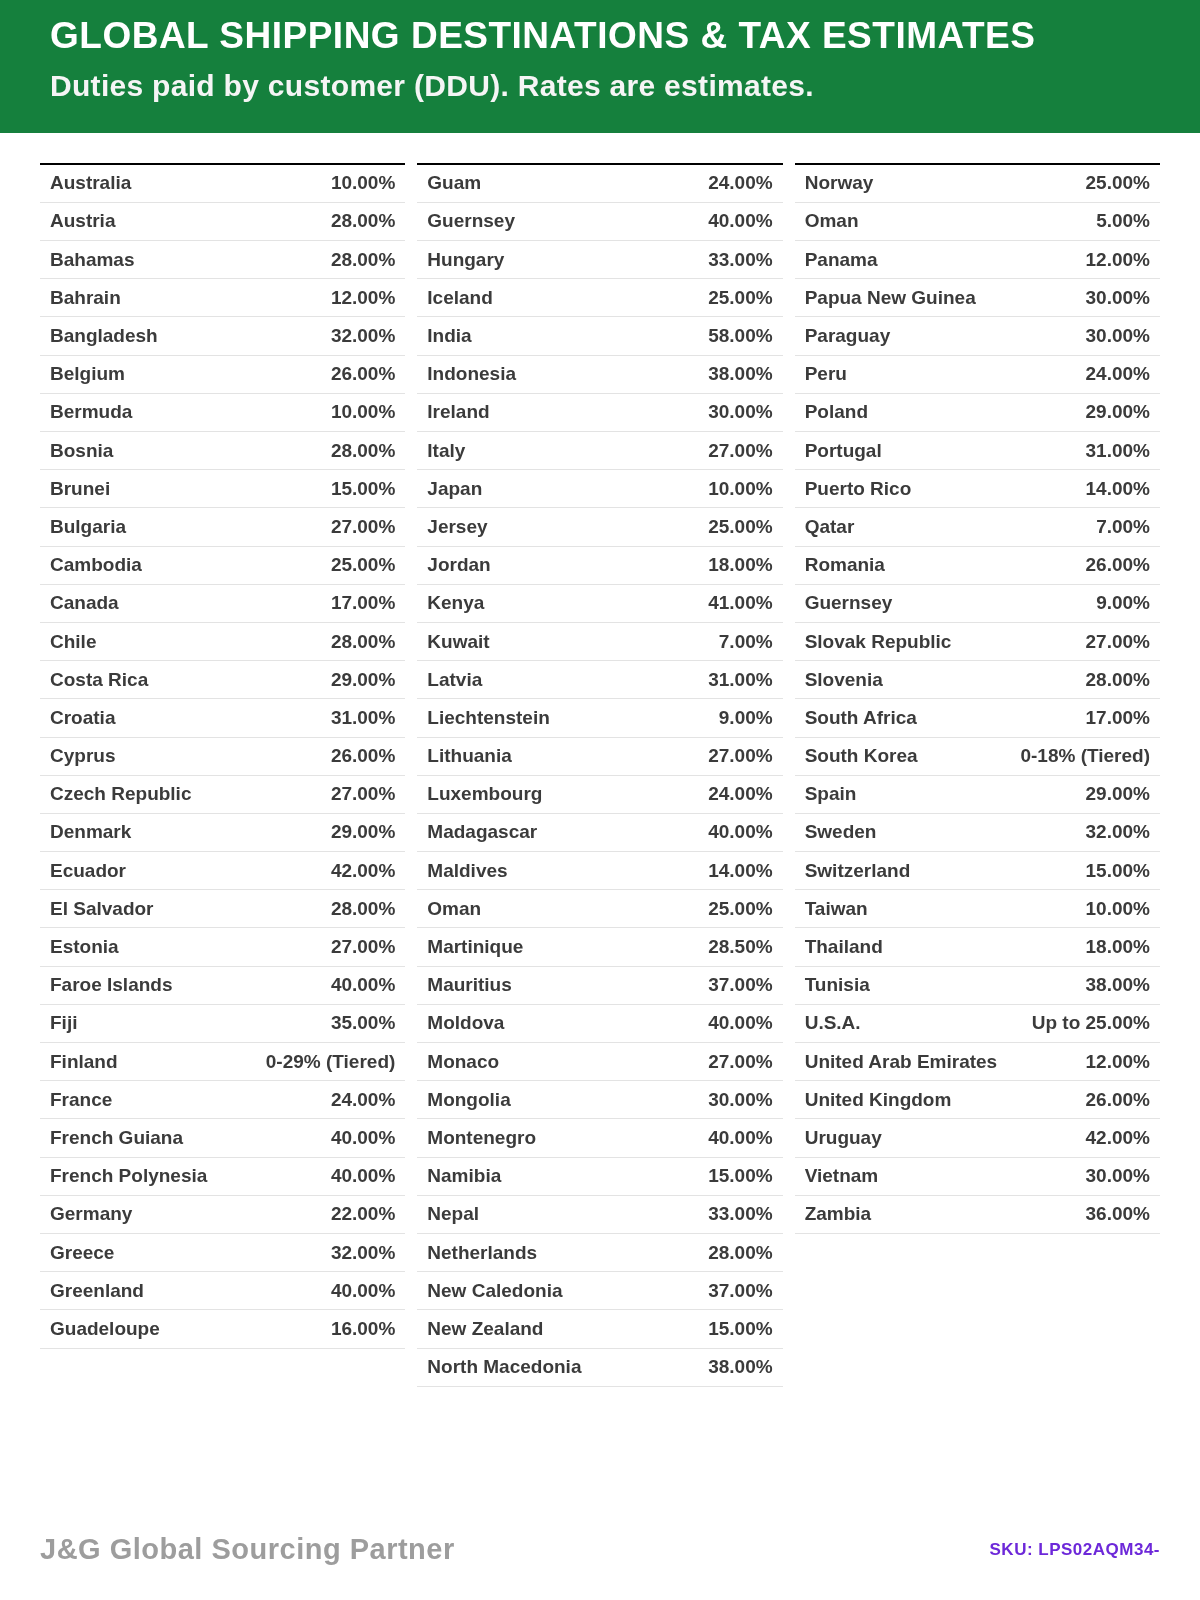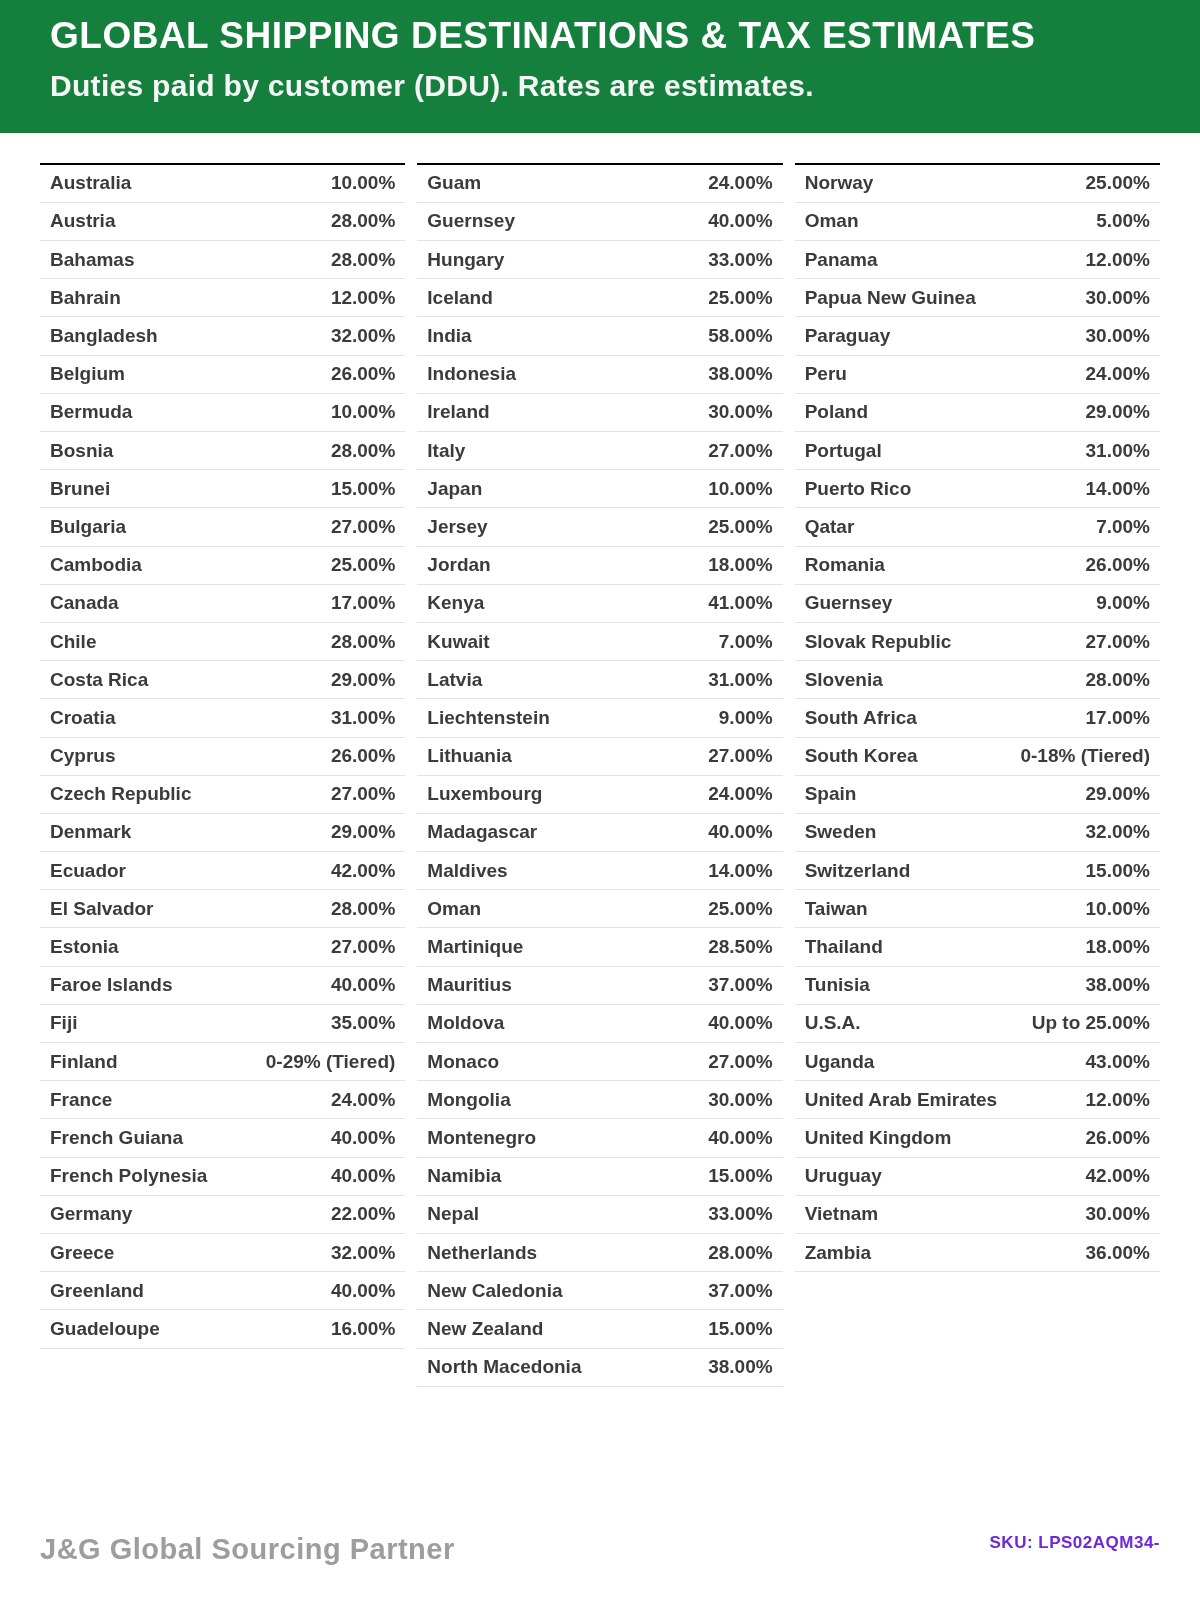--- a/index.html
+++ b/index.html
@@ -63,21 +63,21 @@
     white-space: nowrap;
     margin-left: 8px;
   }
   .footer {
     position: absolute;
     left: 40px;
     right: 40px;
     bottom: 34px;
     display: flex;
     justify-content: space-between;
-    align-items: flex-start;
+    align-items: center;
   }
   .brand {
     color: #9d9d9d;
     font-size: 29px;
     font-weight: 700;
     letter-spacing: 0.5px;
   }
   .sku {
     color: #6d28d9;
     font-size: 17px;
@@ -439,24 +439,20 @@
   </div>
         <div class="row">
     <span class="country">Tunisia</span>
     <span class="rate">38.00%</span>
   </div>
         <div class="row">
     <span class="country">U.S.A.</span>
     <span class="rate">Up to 25.00%</span>
   </div>
         <div class="row">
-    <span class="country">Uganda</span>
-    <span class="rate">43.00%</span>
-  </div>
-        <div class="row">
     <span class="country">United Arab Emirates</span>
     <span class="rate">12.00%</span>
   </div>
         <div class="row">
     <span class="country">United Kingdom</span>
     <span class="rate">26.00%</span>
   </div>
         <div class="row">
     <span class="country">Uruguay</span>
     <span class="rate">42.00%</span>

